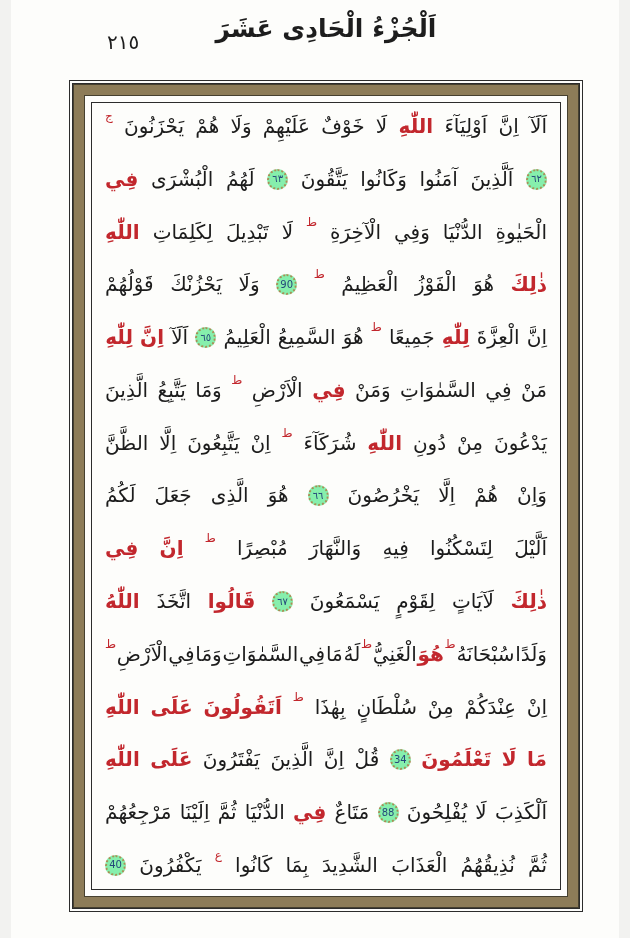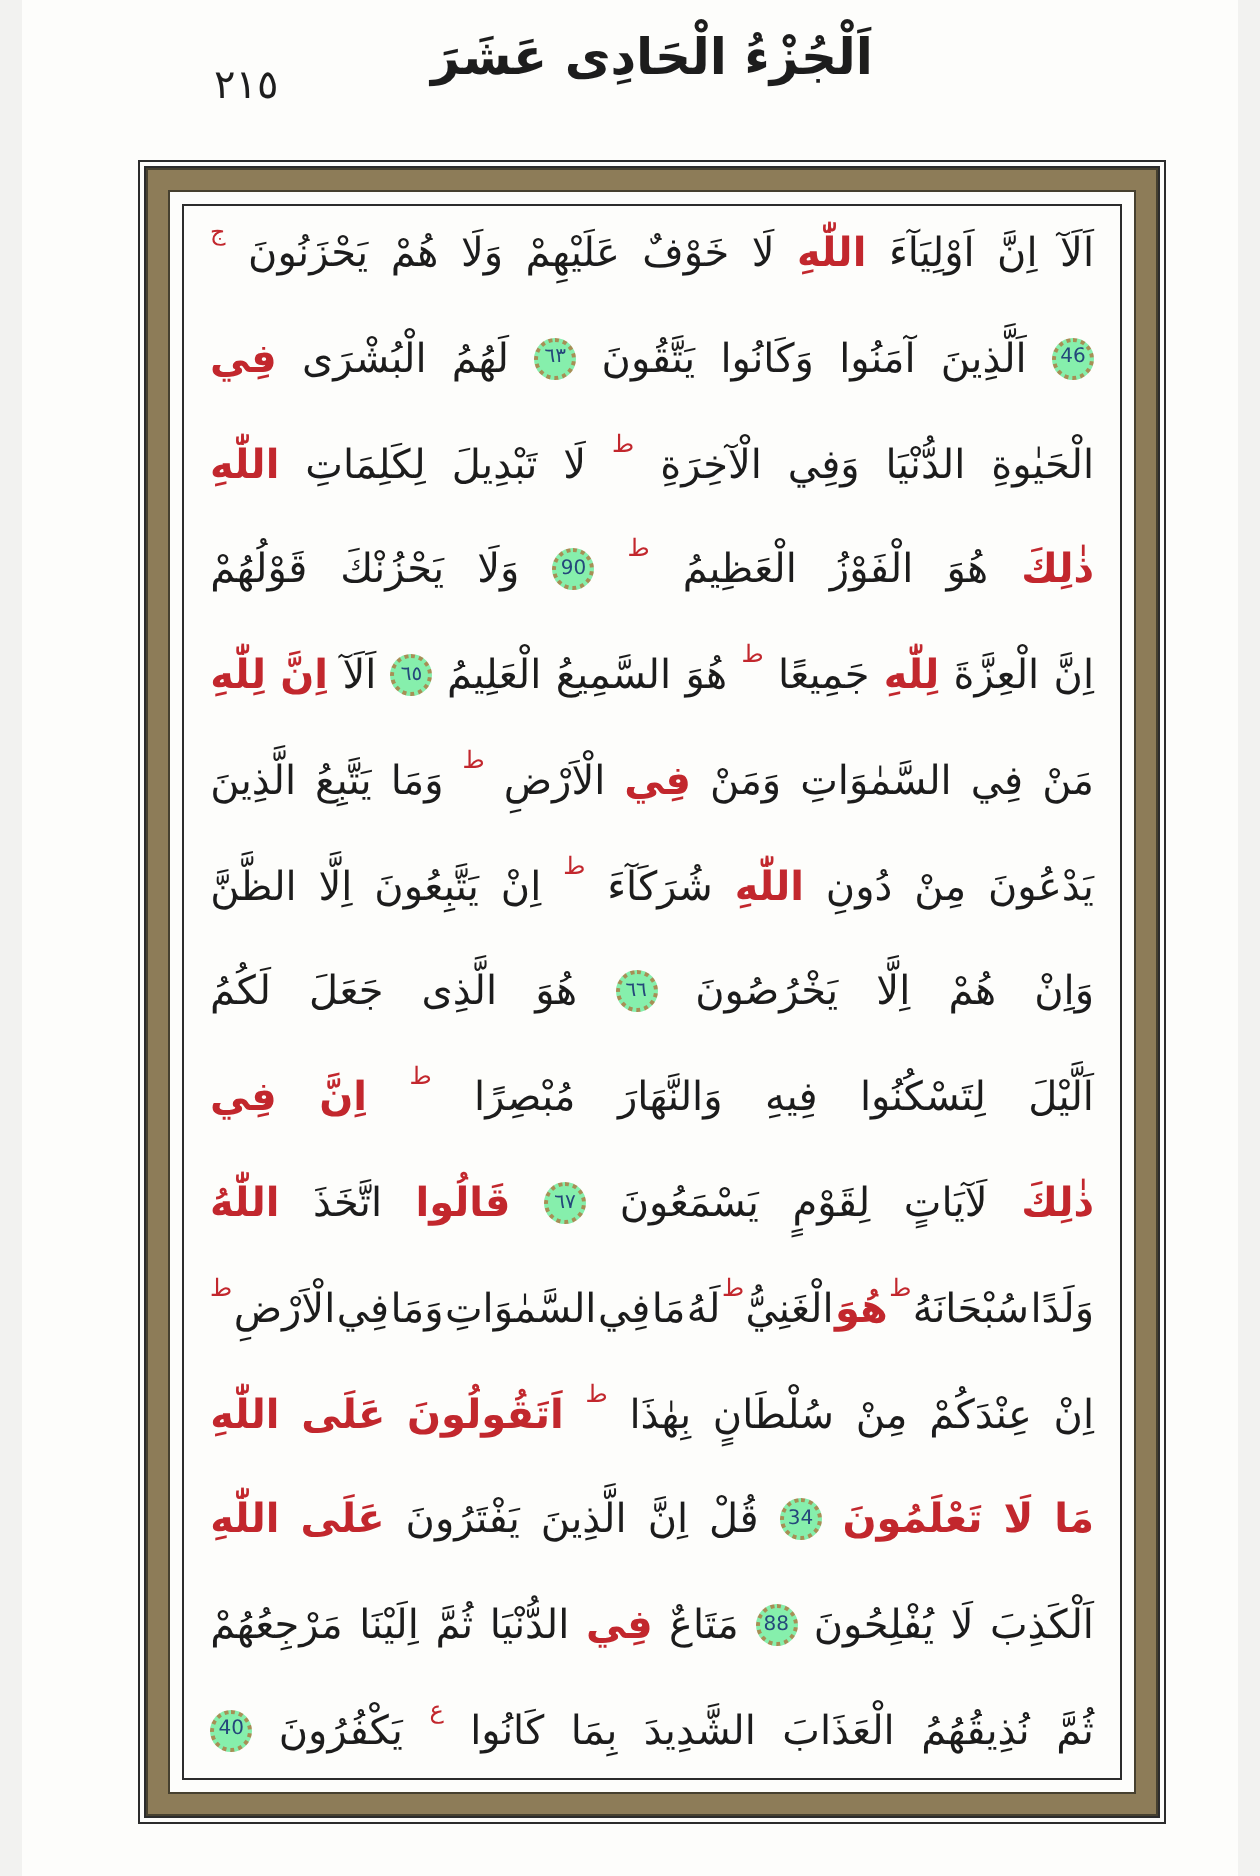--- a/index.html
+++ b/index.html
@@ -87,21 +87,21 @@
                   <span class="word">لَا</span>
                   <span class="word">خَوْفٌ</span>
                   <span class="word">عَلَيْهِمْ</span>
                   <span class="word">وَلَا</span>
                   <span class="word">هُمْ</span>
                   <span class="word">يَحْزَنُونَ</span>
                   <span class="pause">ج</span>
                 </div>
                 <div class="line compact">
                   <span class="medallion">
-                    <span class="vnum">46</span>
+                    <span class="vnum">٦٢</span>
                   </span>
                   <span class="word">اَلَّذِينَ</span>
                   <span class="word">آمَنُوا</span>
                   <span class="word">وَكَانُوا</span>
                   <span class="word">يَتَّقُونَ</span>
                   <span class="medallion">
                     <span class="vnum">٦٣</span>
                   </span>
                   <span class="word">لَهُمُ</span>
                   <span class="word">الْبُشْرَى</span>

